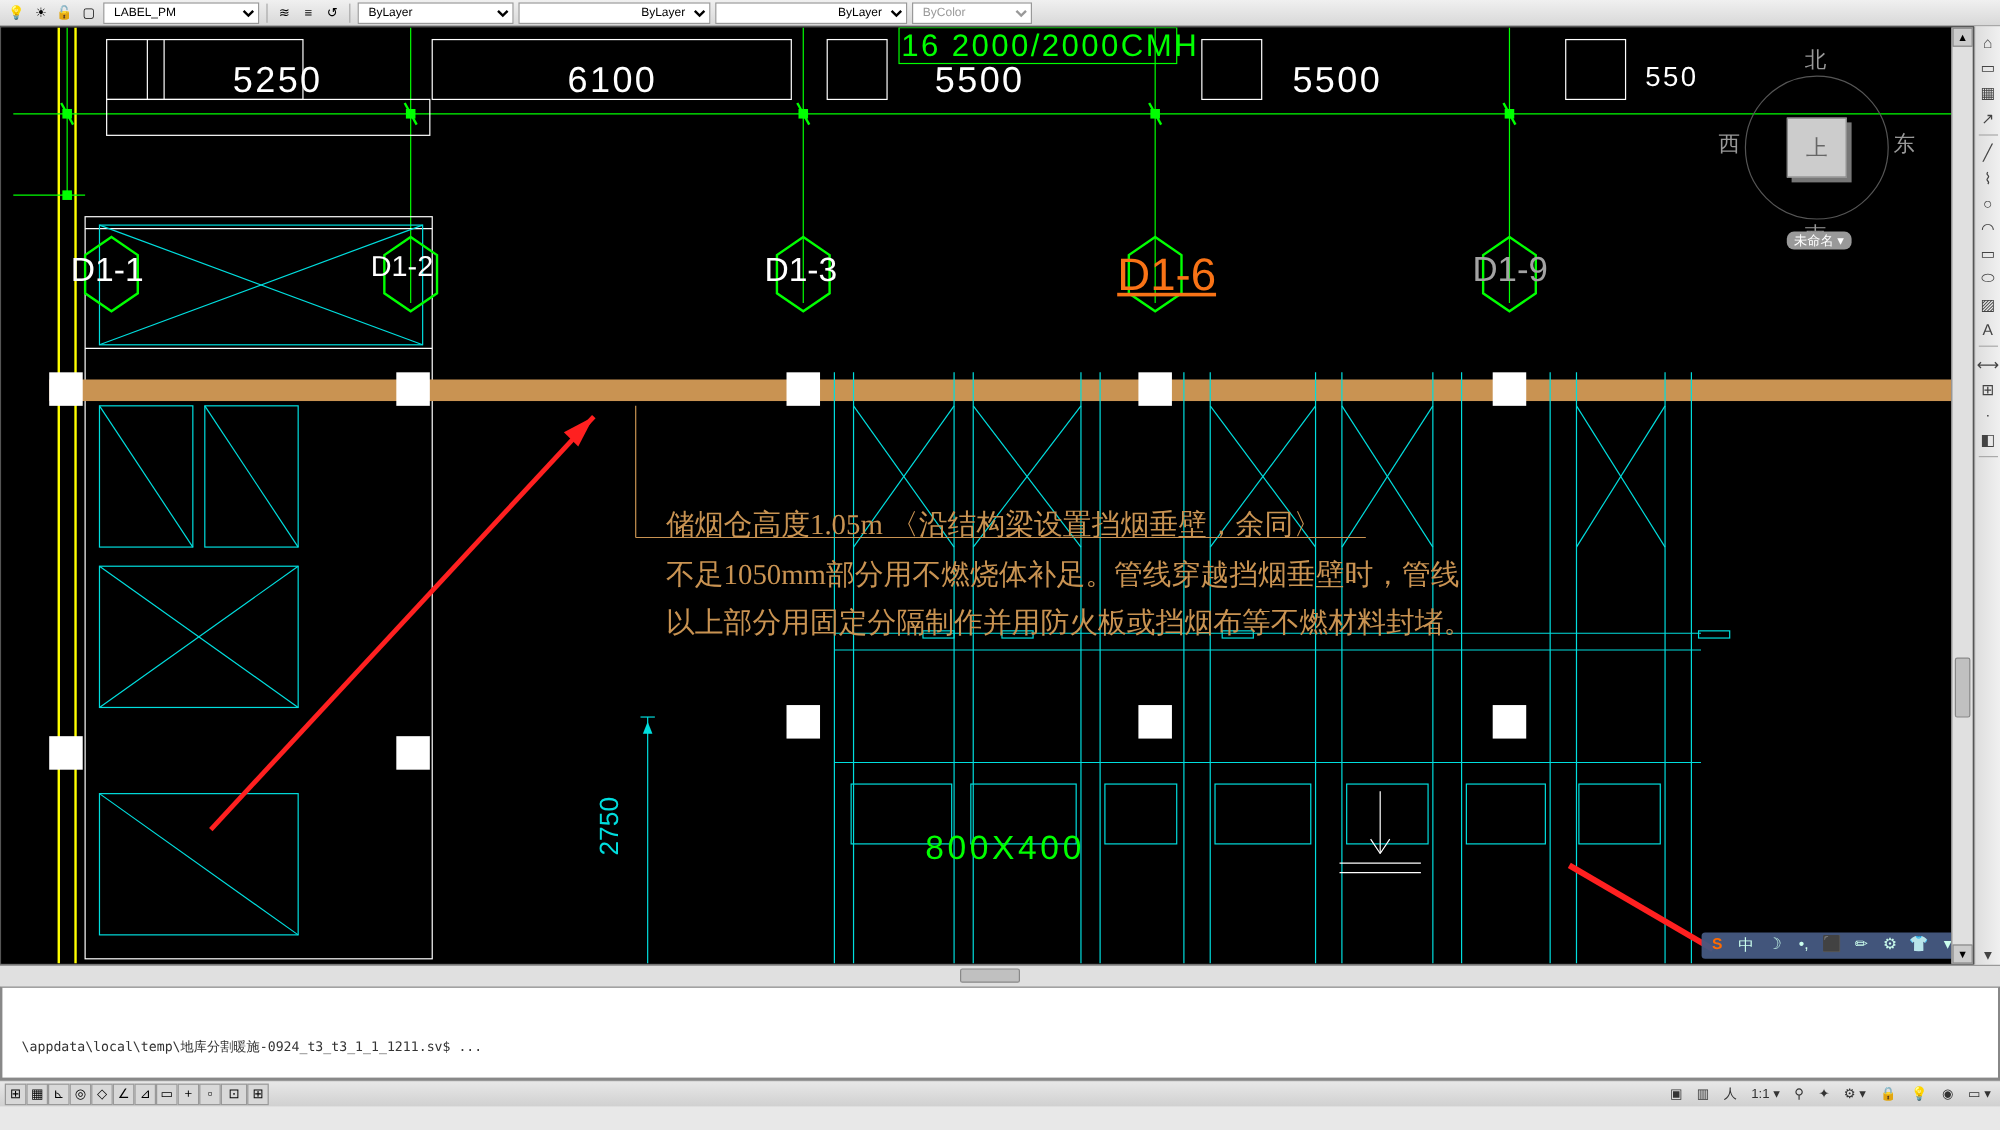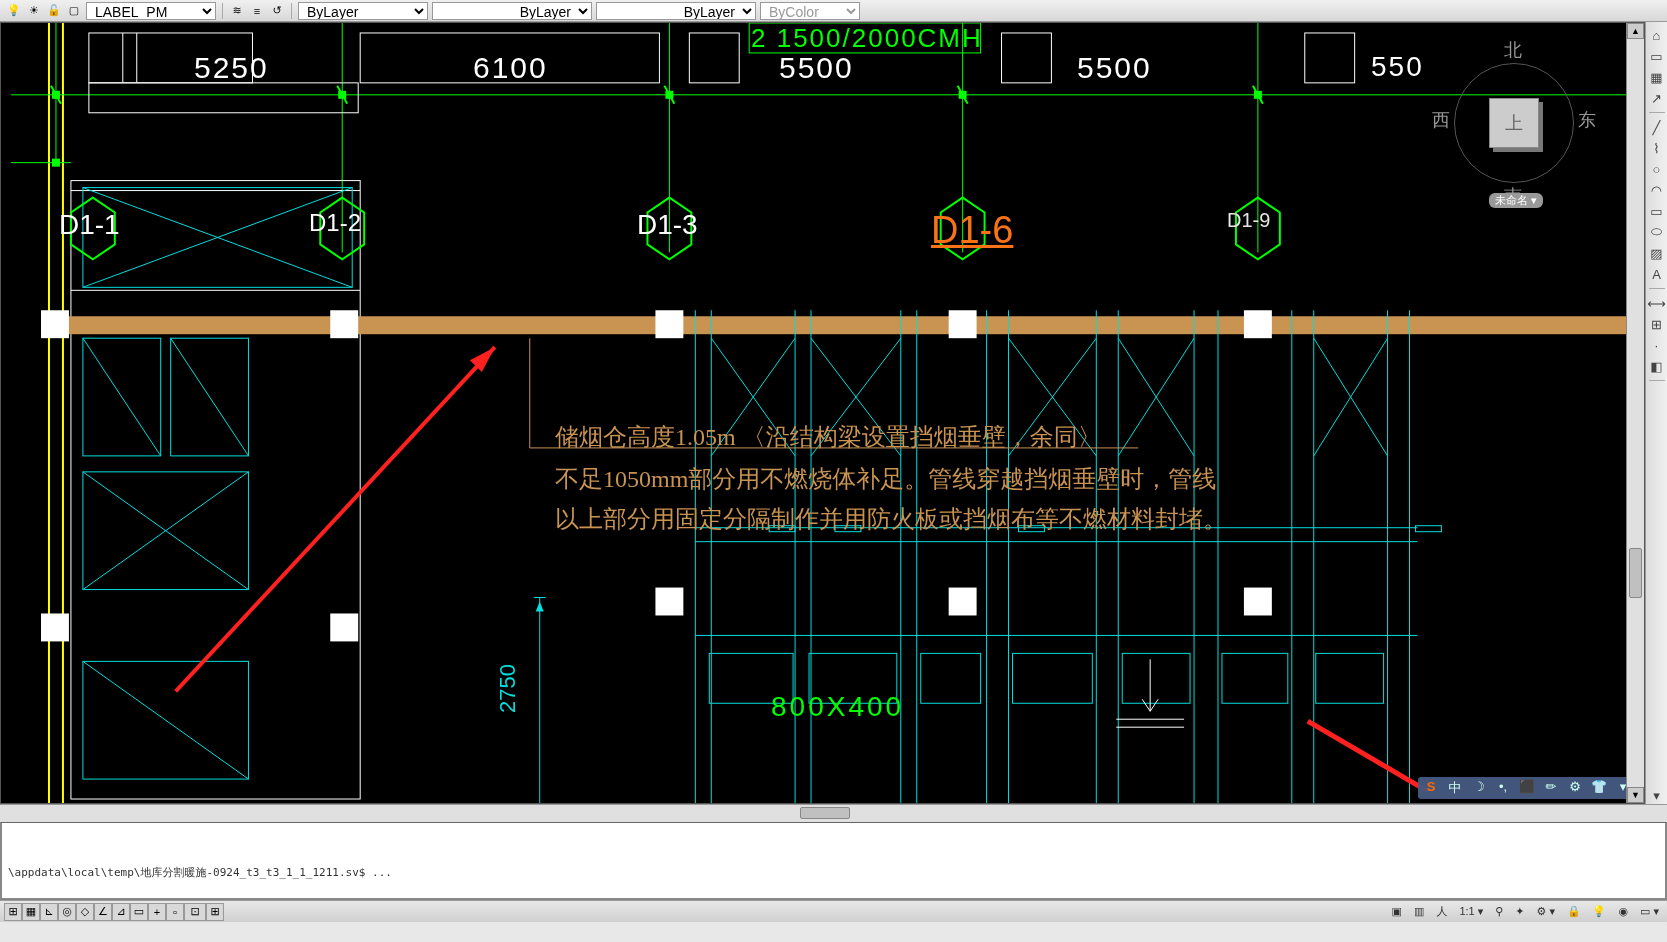--- a/index.html
+++ b/index.html
@@ -2,21 +2,21 @@
 <html><head>
 <meta charset="utf-8">
 <style>
   * { box-sizing: border-box; margin: 0; padding: 0; }
   html, body { width: 1667px; height: 942px; font-family: Arial, sans-serif; overflow: hidden; background: #e8e8e8; }
   
   
   .top-toolbar { height: 22px; background: linear-gradient(#f0f0f0, #d8d8d8); border-bottom: 1px solid #999; display: flex; align-items: center; padding: 0 4px; font-size: 11px; }
   .tb-icon { width: 16px; height: 16px; margin: 0 2px; display: inline-flex; align-items: center; justify-content: center; cursor: pointer; }
   .tb-sep { width: 1px; height: 16px; background: #aaa; margin: 0 4px; }
-  .tb-dropdown { height: 18px; border: 1px solid #999; background: #fff; font-size: 14px; padding: 0 4px; margin: 0 2px; }
+  .tb-dropdown { height: 18px; border: 1px solid #999; background: #fff; font-size: 10px; padding: 0 4px; margin: 0 2px; }
   .layer-dd { width: 130px; }
   .prop-dd { width: 130px; }
   .line-dd { width: 160px; }
   .line-dd2 { width: 160px; }
   .color-dd { width: 100px; }
   
   
   .main { display: flex; height: 782px; }
   .canvas-wrap { flex: 1; position: relative; background: #1c1c1c; border: 1px solid #555; }
   .canvas { position: absolute; inset: 0; background: #000; }
@@ -24,21 +24,21 @@
   
   .right-toolbar { width: 22px; background: linear-gradient(90deg, #ddd, #f0f0f0); border-left: 1px solid #999; display: flex; flex-direction: column; align-items: center; padding-top: 4px; gap: 3px; }
   .rtb-icon { width: 18px; height: 18px; cursor: pointer; display: flex; align-items: center; justify-content: center; font-size: 13px; color: #444; }
   .rtb-sep { width: 16px; height: 1px; background: #aaa; margin: 2px 0;}
   
   
   .scroll-area { height: 18px; background: #e0e0e0; border-top: 1px solid #999; position: relative; }
   .scroll-thumb { position: absolute; left: 48%; top: 2px; width: 50px; height: 12px; background: #c0c0c0; border: 1px solid #888; border-radius: 2px; }
   
   
-  .cmdline { height: 78px; background: #fff; border: 2px solid #888; border-top: 1px solid #666; padding: 4px 6px; font-size: 11px; font-family: "Consolas", monospace; color: #333; display:flex; flex-direction:column; justify-content:flex-end; }
+  .cmdline { height: 78px; background: #fff; border: 2px solid #888; border-top: 1px solid #666; padding: 4px 16px; font-size: 11px; font-family: "Consolas", monospace; color: #333; display:flex; flex-direction:column; justify-content:flex-end; }
   
   
   .statusbar { height: 22px; background: linear-gradient(#e8e8e8, #d0d0d0); border-top: 1px solid #999; display: flex; align-items: center; padding: 0 4px; font-size: 11px; justify-content: space-between; }
   .status-left { display: flex; align-items: center; gap: 0; }
   .status-btn { width: 18px; height: 18px; border: 1px solid #999; background: #d8d8d8; margin-right: 0; display:flex; align-items:center; justify-content:center; font-size:11px; cursor:pointer; }
   .status-right { display: flex; align-items: center; gap: 4px; }
   .status-item { padding: 0 4px; color: #333; }
   
   
   svg.drawing { width: 100%; height: 100%; position: absolute; inset: 0; }
@@ -243,28 +243,28 @@
 
         <line x1="165" y1="670" x2="485" y2="325" stroke="#ff2020" stroke-width="4"></line>
         <polygon points="485,325 460,338 472,350" fill="#ff2020"></polygon>
         <line x1="1420" y1="770" x2="1300" y2="700" stroke="#ff2020" stroke-width="5"></line>
       </svg>
 
       <div style="position:absolute; left:150px; top:28px; color:#fff; font-size:30px; font-family:'Arial Narrow',sans-serif; letter-spacing:2px;margin-left:43px;">5250</div>
       <div style="position:absolute; left:472px; top:28px; color:#fff; font-size:30px; font-family:'Arial Narrow',sans-serif; letter-spacing:2px;">6100</div>
       <div style="position:absolute; left:778px; top:28px; color:#fff; font-size:30px; font-family:'Arial Narrow',sans-serif; letter-spacing:2px;">5500</div>
       <div style="position:absolute; left:1076px; top:28px; color:#fff; font-size:30px; font-family:'Arial Narrow',sans-serif; letter-spacing:2px;">5500</div>
-      <div style="position:absolute; left:1370px; top:28px; color:#fff; font-size:28px; font-family:'Arial Narrow',sans-serif; letter-spacing:2px;">550</div>
-      <div style="position:absolute; left:750px; top:0px; color:#00ff00; font-size:26px; font-family:'Arial Narrow',sans-serif; letter-spacing:2px;">2  1500/2000CMH</div>
+      <div style="position:absolute; left:1370px; top:28px; color:#fff; font-size:23px; font-family:'Arial Narrow',sans-serif; letter-spacing:2px;">550</div>
+      <div style="position:absolute; left:750px; top:0px; color:#00ff00; font-size:26px; font-family:'Arial Narrow',sans-serif; letter-spacing:2px;">16  2000/2000CMH</div>
 
       <div style="position:absolute; left:58px; top:186px; color:#fff; font-size:28px; font-family:'Arial Narrow',sans-serif;">D1-1</div>
       <div style="position:absolute; left:308px; top:186px; color:#fff; font-size:24px; font-family:'Arial Narrow',sans-serif;">D1-2</div>
       <div style="position:absolute; left:636px; top:186px; color:#fff; font-size:28px; font-family:'Arial Narrow',sans-serif;">D1-3</div>
       <div style="position:absolute; left:930px; top:186px; color:#f97316; font-size:38px; font-family:'Arial Narrow',sans-serif;text-decoration:underline;">D1-6</div>
-      <div style="position:absolute; left:1226px; top:186px; color:#e5e5e5; font-size:20px; font-family:'Arial Narrow',sans-serif;">D1-9</div>
+      <div style="position:absolute; left:1226px; top:186px; color:#a3a3a3; font-size:29px; font-family:'Arial Narrow',sans-serif;">D1-9</div>
 
       <div style="position:absolute; left:554px; top:398px; color:#c99352; font-size:24px; font-family:'SimSun',serif;">储烟仓高度1.05m 〈沿结构梁设置挡烟垂壁，余同〉</div>
       <div style="position:absolute; left:554px; top:440px; color:#c99352; font-size:24px; font-family:'SimSun',serif;">不足1050mm部分用不燃烧体补足。管线穿越挡烟垂壁时，管线</div>
       <div style="position:absolute; left:554px; top:480px; color:#c99352; font-size:24px; font-family:'SimSun',serif;">以上部分用固定分隔制作并用防火板或挡烟布等不燃材料封堵。</div>
 
       <div style="position:absolute; left:494px; top:690px; color:#00dede; font-size:22px; font-family:'Arial Narrow',sans-serif; transform:rotate(-90deg); transform-origin:left top;">2750</div>
 
       <div style="position:absolute; left:770px; top:668px; color:#00ff00; font-size:28px; font-family:'Arial Narrow',sans-serif; letter-spacing:3px;">800X400</div>
 
       <div class="viewcube">

